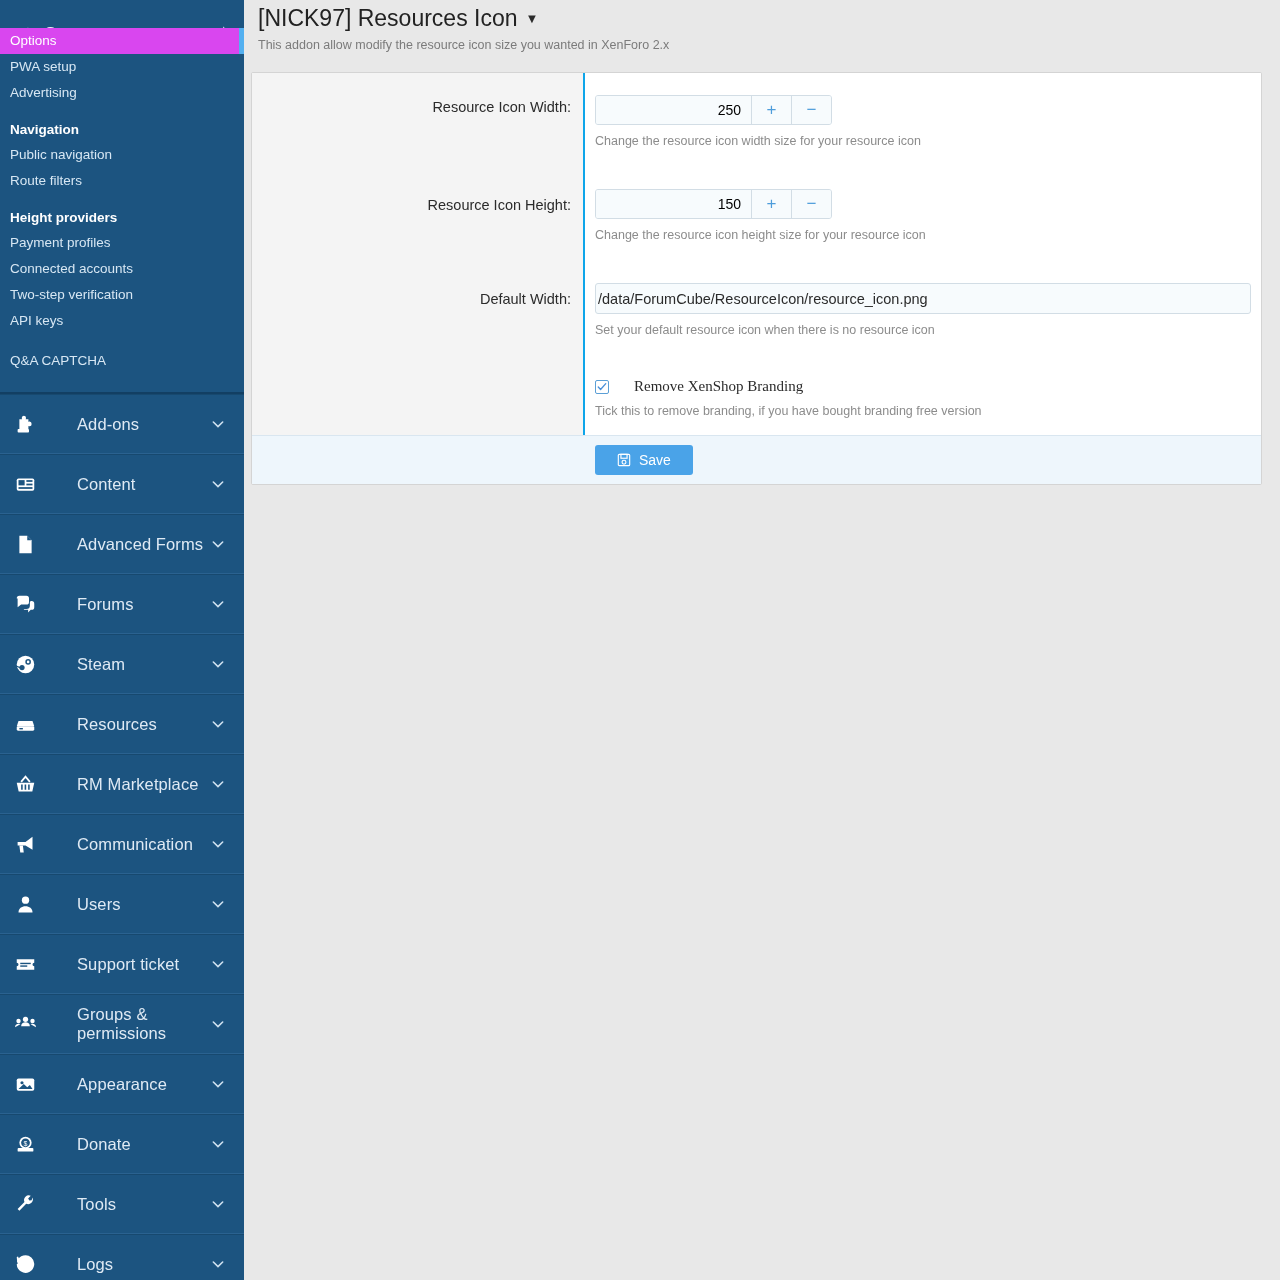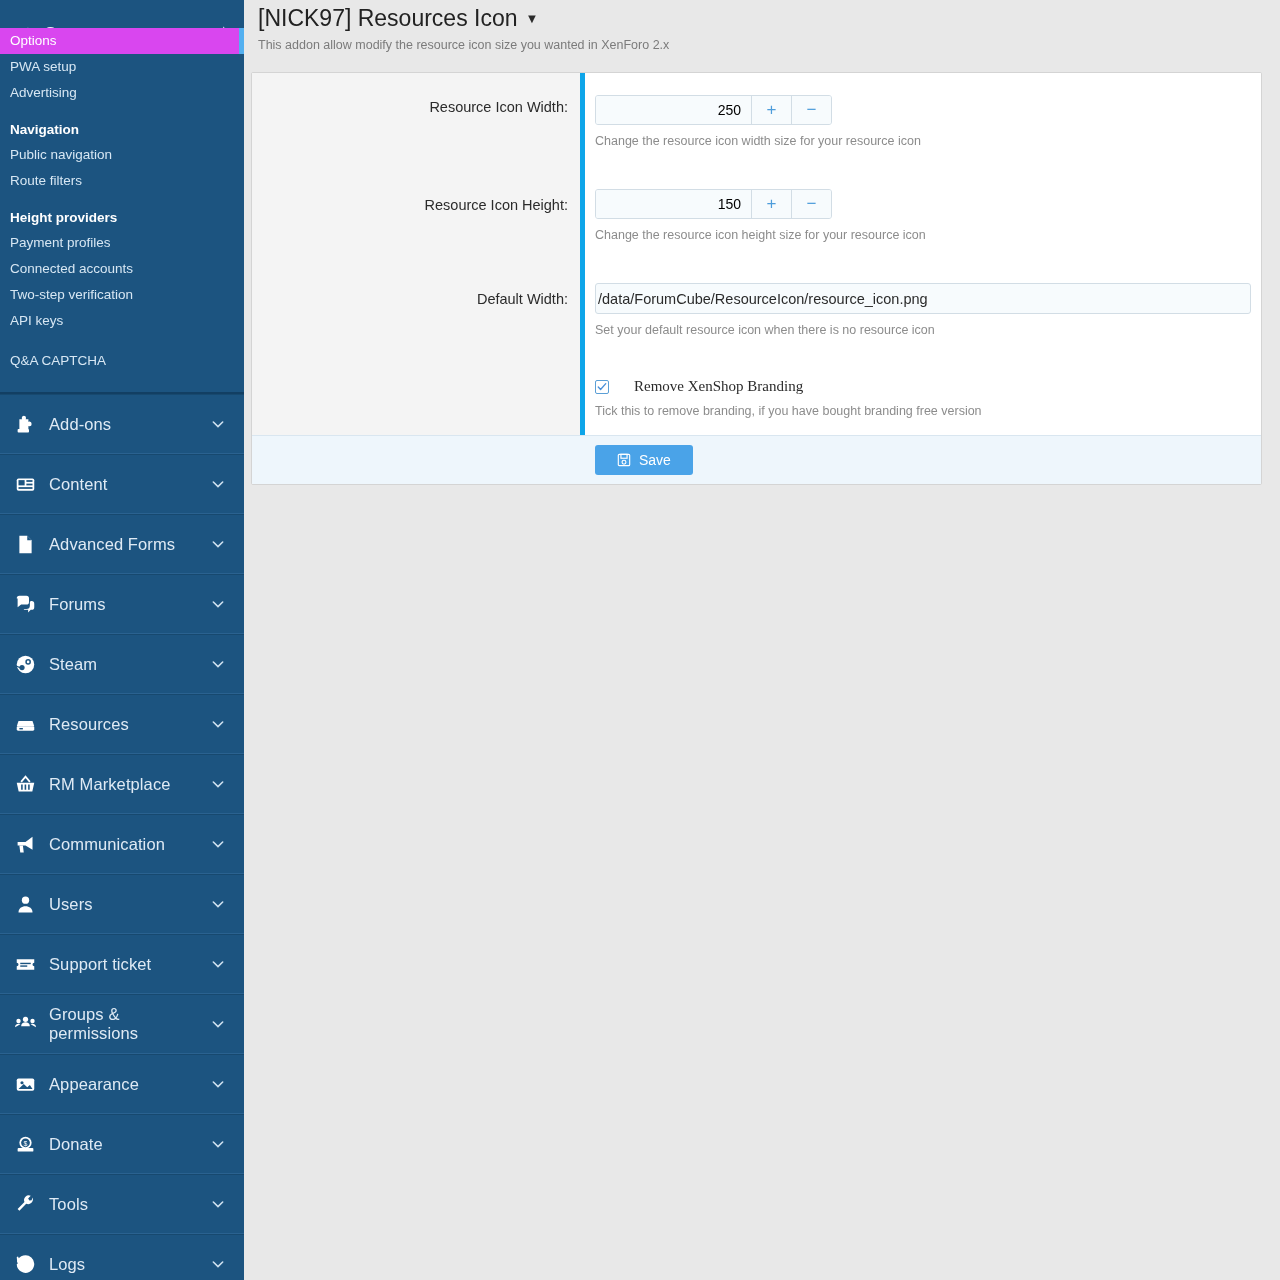--- a/index.html
+++ b/index.html
@@ -103,20 +103,21 @@
     flex: 0 0 22px;
     margin-right: 13px;
     display: flex; align-items: center; justify-content: center;
   }
   .sb-main-item .mi-icon svg { display: block; fill: #ffffff; }
   .sb-main-item .mi-label {
     font-size: 16.5px;
     color: #dfeaf4;
     letter-spacing: .1px;
     flex: 1 1 auto;
+    margin-left: 28px;
   }
   .sb-main-item .mi-chevron {
     flex: 0 0 auto;
     color: #cfe2f0;
     display: flex; align-items: center;
   }
 
   
   .main {
     flex: 1 1 auto;
@@ -157,21 +158,21 @@
     border-radius: 2px;
     overflow: hidden;
     width: 1011px;
   }
 
   .row { display: flex; }
   .row-label {
     width: 333px;
     flex: 0 0 333px;
     background: #f4f4f4;
-    border-right: 5px solid #0ea5e9;
+    border-right: 2px solid #0ea5e9;
     text-align: right;
     padding: 26px 12px 0 10px;
     font-size: 14.5px;
     color: #2b2b2b;
   }
   .row-label.pad-small { padding-top: 22px; }
   .row-field {
     flex: 1 1 auto;
     background: #ffffff;
     padding: 22px 12px 0 10px;

